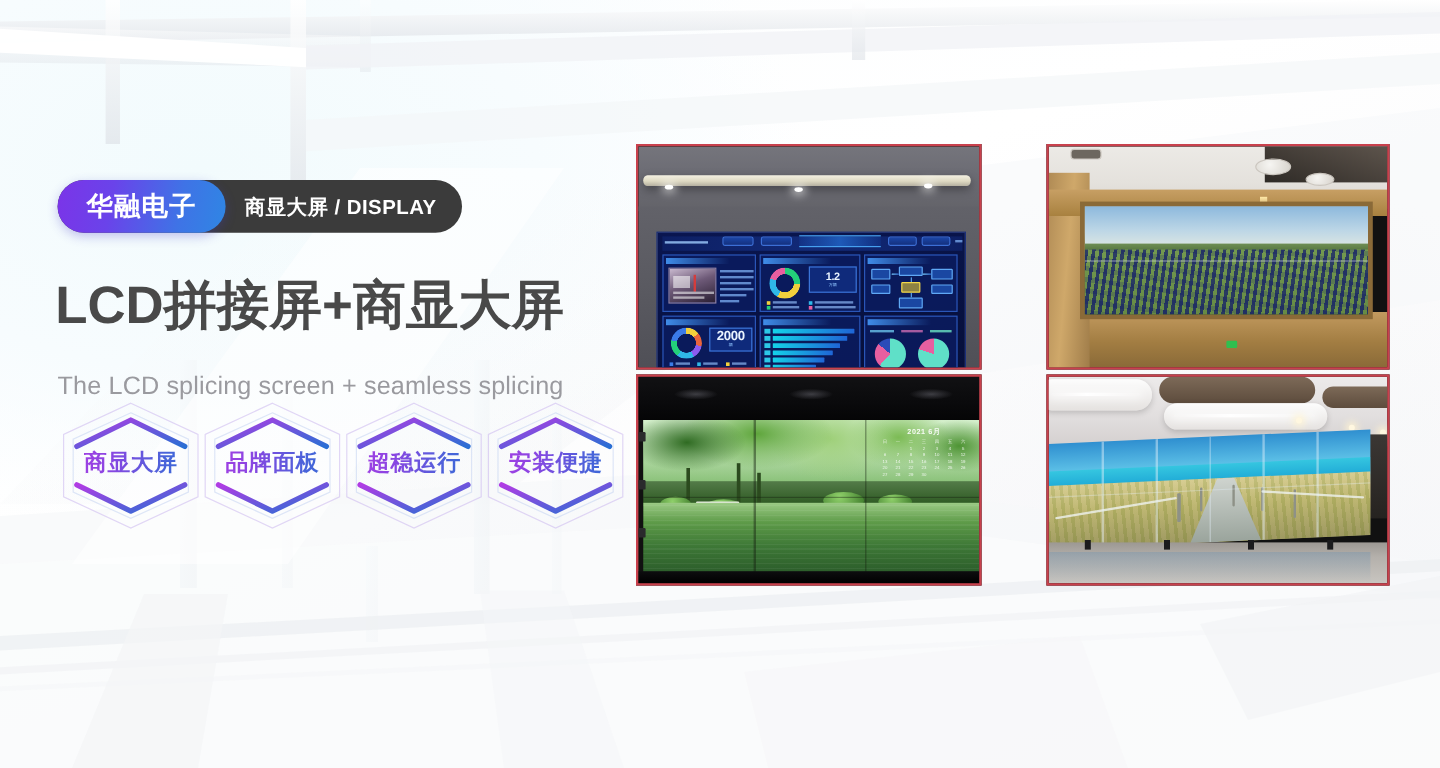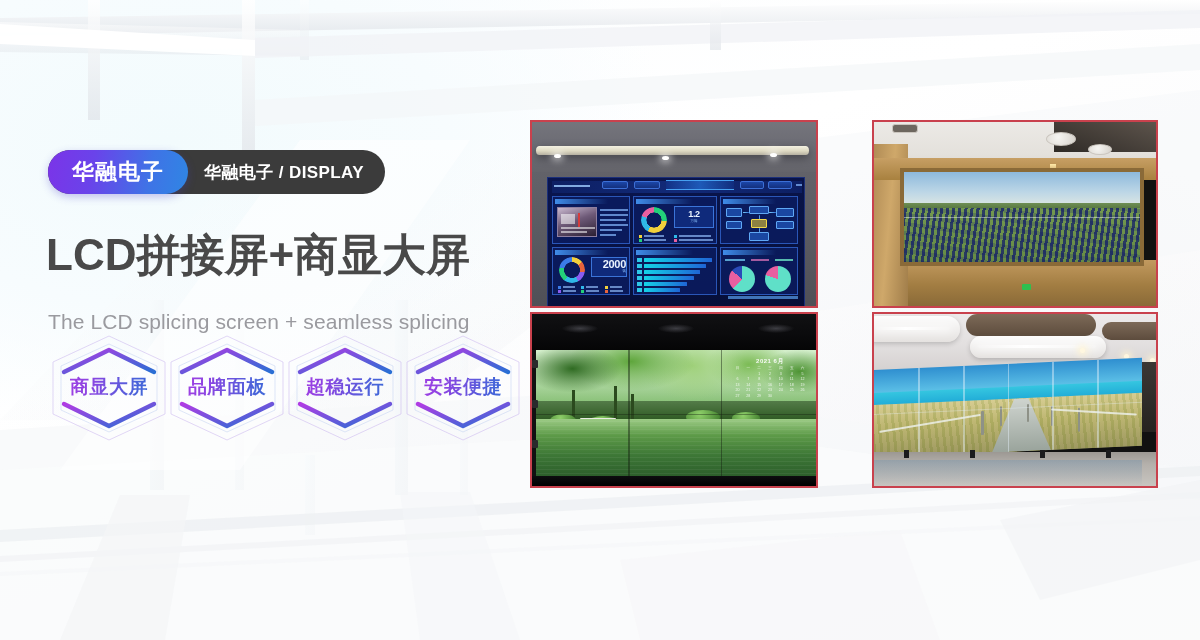--- a/index.html
+++ b/index.html
@@ -64,21 +64,21 @@
   .p1-ceil { position:absolute; left:0; top:0; width:100%; height:54px;
              background:linear-gradient(180deg,#75757c 0%,#6c6c74 42%,#636369 100%); }
   .p1-cove { position:absolute; left:4px; top:24px; width:96%; height:9px;
              border-radius:4px/5px;
              background:linear-gradient(180deg,#f4f1e2 0%,#ded9c2 55%,#b5b0a0 100%);
              box-shadow:0 3px 8px rgba(0,0,0,.35); }
   .p1-wall { position:absolute; left:0; top:50px; width:100%; height:138px;
              background:linear-gradient(180deg,#626269 0%,#5a5a61 48%,#4f4f56 100%); }
   .p1-dot { position:absolute; width:7px; height:4px; border-radius:50%;
             background:#fff; box-shadow:0 0 7px 3px rgba(255,255,255,.55); }
-  .p1-screen { position:absolute; left:15px; top:55px; width:258px; height:159px;
+  .p1-screen { position:absolute; left:15px; top:71px; width:258px; height:159px;
                background:linear-gradient(170deg,#0a1650 0%,#081243 45%,#050d34 100%);
                border:1px solid #1b2f7a; padding:3px; }
   .p1-topbar { position:absolute; left:4px; top:3px; width:250px; height:12px;
                background:linear-gradient(90deg,#0d1f63,#122a78 50%,#0d1f63); }
   .p1-tab { position:absolute; top:2.5px; height:8px; border-radius:2px;
             background:linear-gradient(180deg,#1b46a8,#14307e); border:.5px solid #3c6fd6; }
   .p1-title { position:absolute; top:1.5px; height:10px;
               background:linear-gradient(90deg,rgba(25,90,210,.15),rgba(40,130,240,.55),rgba(25,90,210,.15));
               border-top:.7px solid #46a0f0; border-bottom:.7px solid #46a0f0; }
   .p1-cell { position:absolute; background:rgba(11,28,96,.82);
@@ -279,21 +279,21 @@
 </div>
 
 <div class="left">
 
   <div class="pill-wrap">
     <div class="pill-dark"></div>
     <div class="pill-grad">
       <span>华融电子</span>
     </div>
     <div class="pill-text">
-      <span>华融电子 / DISPLAY</span>
+      <span>商显大屏 / DISPLAY</span>
     </div>
   </div>
 
   <div class="h1">LCD拼接屏+商显大屏</div>
   <div class="h2">The LCD splicing screen + seamless splicing</div>
 
   <div class="hexrow">
 
     <div class="hex" style="left:0px;">
       <svg width="122" height="112" viewBox="0 0 122 112">
@@ -432,21 +432,21 @@
         <div class="p1-line" style="left:38px;top:18px;width:1.4px;height:4px;"></div>
         <div class="p1-line" style="left:38px;top:31px;width:1.4px;height:4px;"></div>
       </div>
 
       <div class="p1-cell" style="left:4px;top:69px;width:78px;height:48px;">
         <div class="p1-cellhdr"></div>
         <div class="p1-donut" style="left:6px;top:9px;width:26px;height:26px;
              background:conic-gradient(#f2d03c 0 14%,#e8643c 14% 28%,#8b5cf0 28% 42%,#2fb8e8 42% 60%,#23d07a 60% 78%,#3b7be8 78% 100%);
              -webkit-mask:radial-gradient(circle,transparent 42%,#000 44%);
              mask:radial-gradient(circle,transparent 42%,#000 44%);"></div>
-        <div class="p1-kpi" style="left:38px;top:9px;width:36px;height:20px;align-items:flex-end;">
+        <div class="p1-kpi" style="left:38px;top:9px;width:36px;height:20px;">
           <b style="font-size:11px;">2000</b>
           <i>辆</i>
         </div>
         <div class="p1-sw" style="left:5px;top:38px;background:#3b7be8;"></div>
           <div class="p1-swl" style="left:10px;top:38px;width:12px;"></div>
         <div class="p1-sw" style="left:5px;top:42px;background:#8b5cf0;"></div>
           <div class="p1-swl" style="left:10px;top:42px;width:13px;"></div>
         <div class="p1-sw" style="left:28px;top:38px;background:#2fb8e8;"></div>
           <div class="p1-swl" style="left:33px;top:38px;width:12px;"></div>
         <div class="p1-sw" style="left:28px;top:42px;background:#23d07a;"></div>

